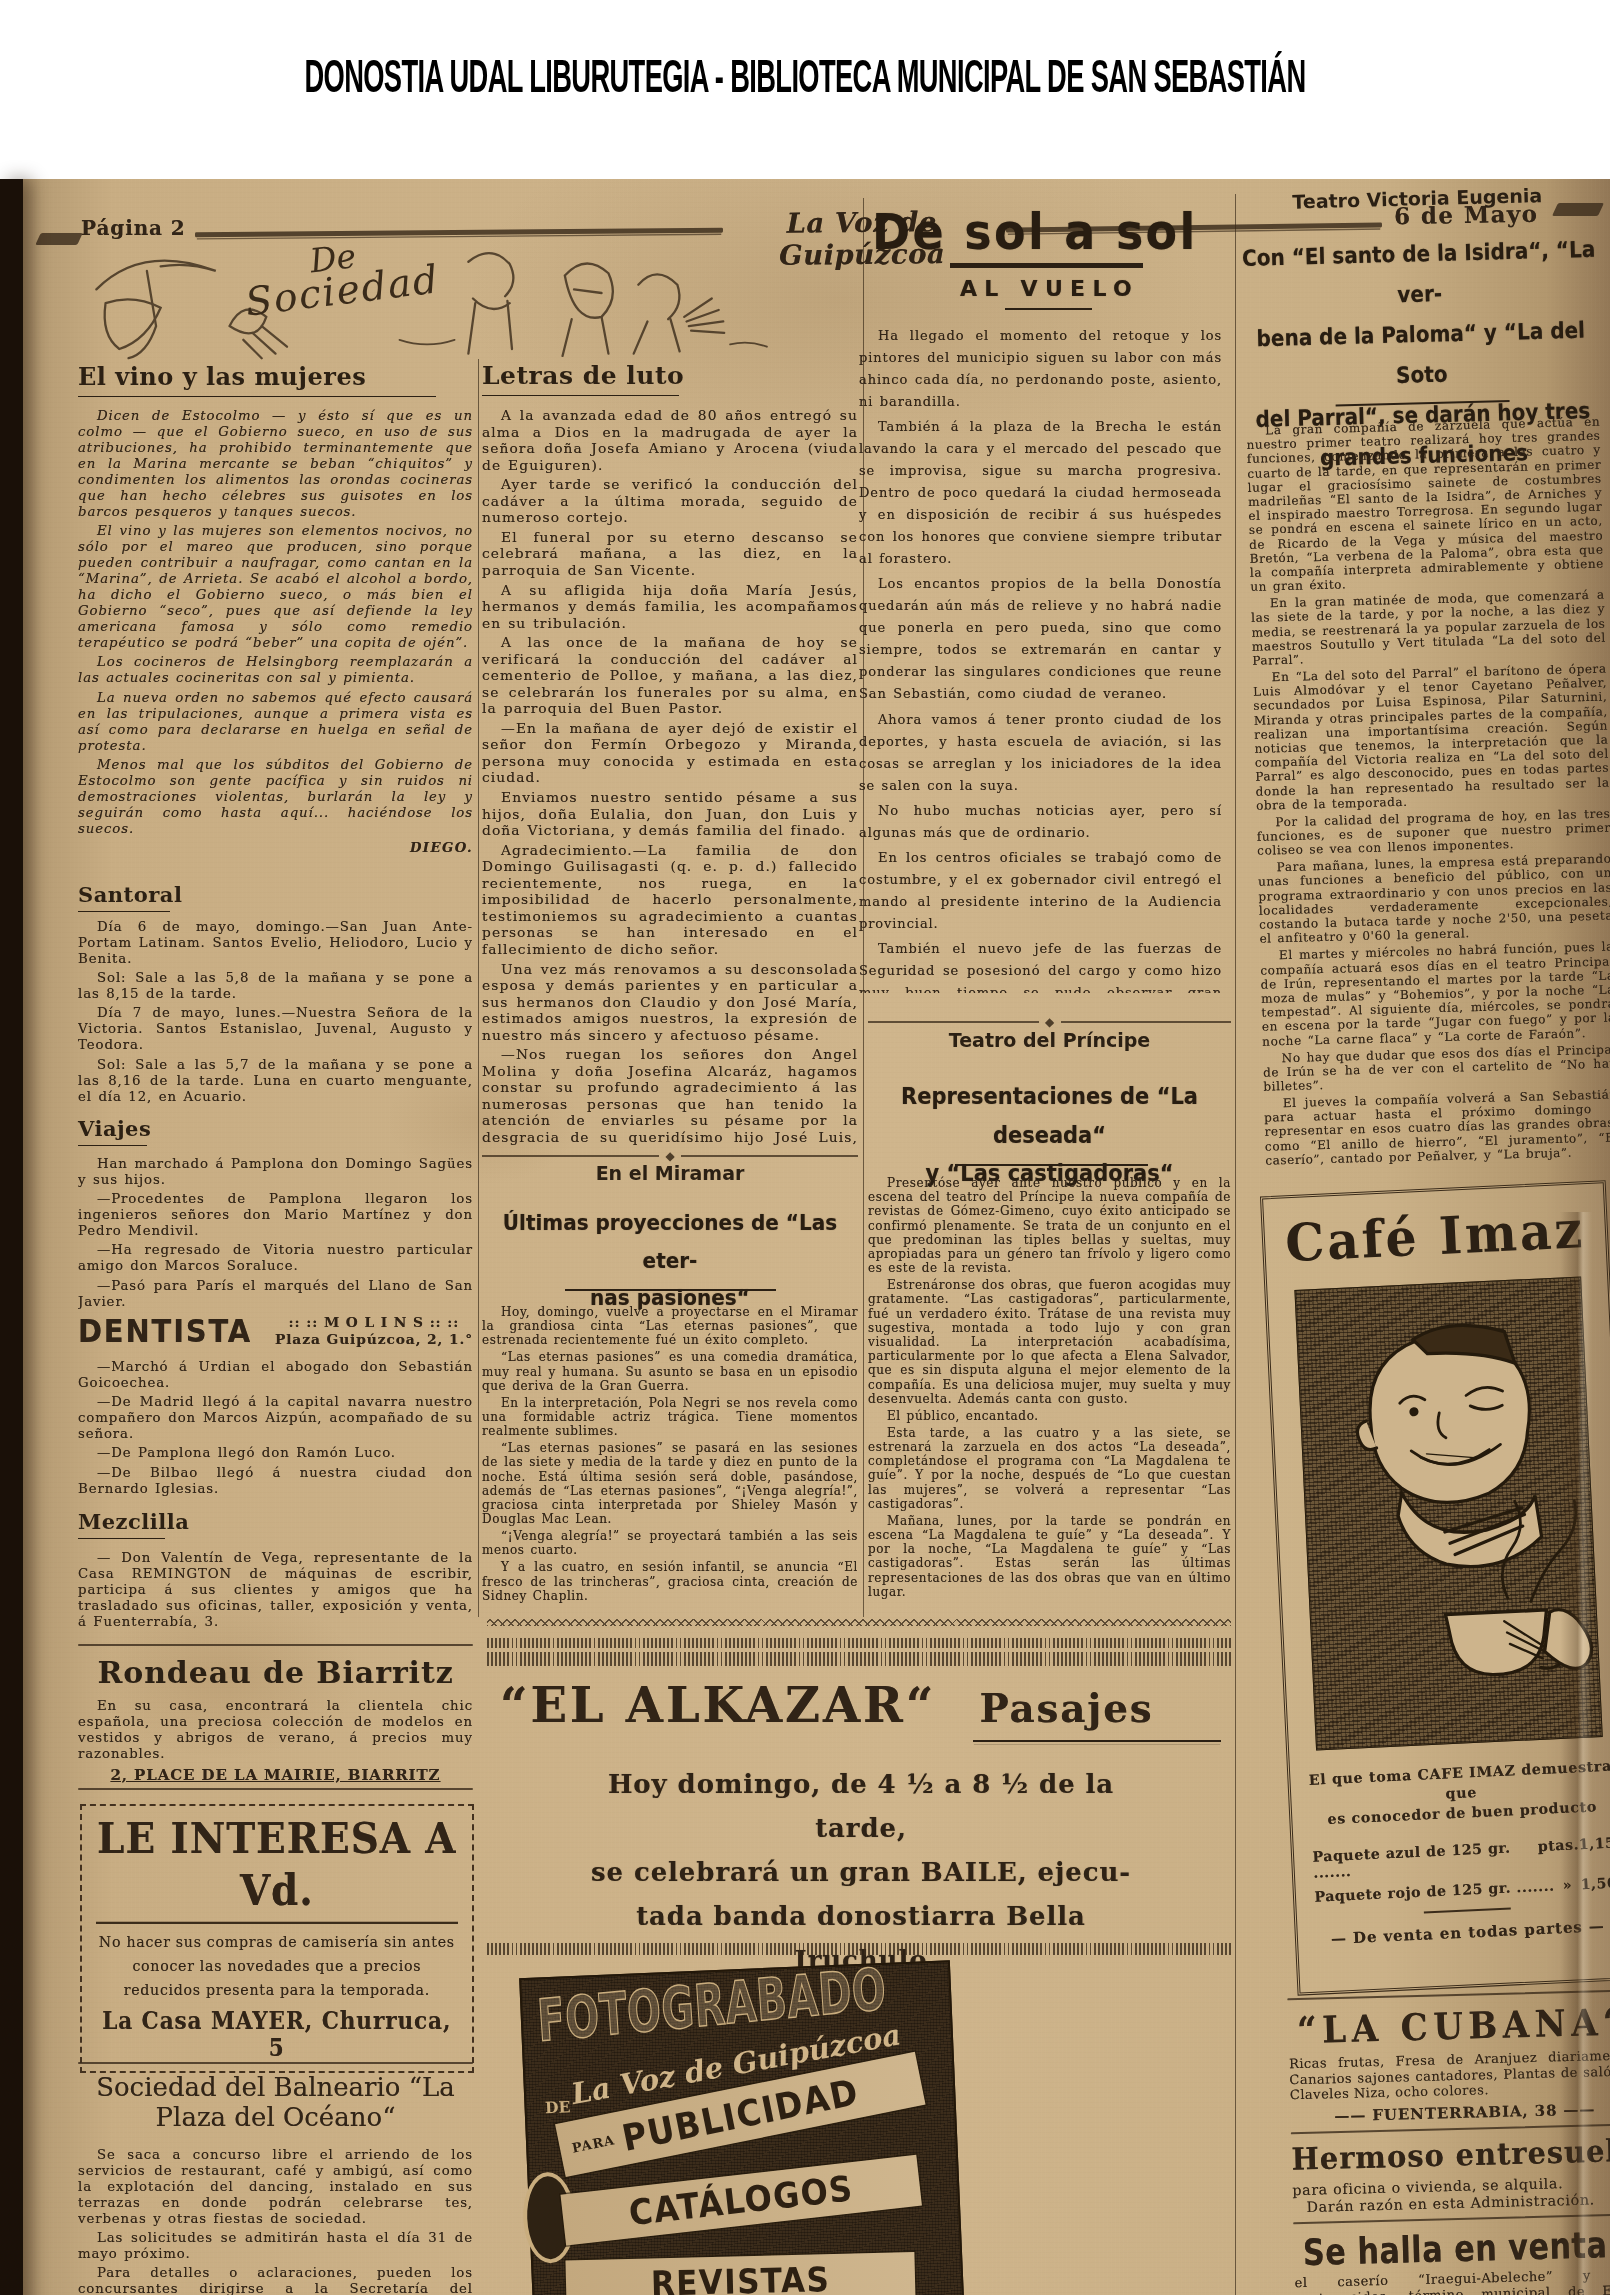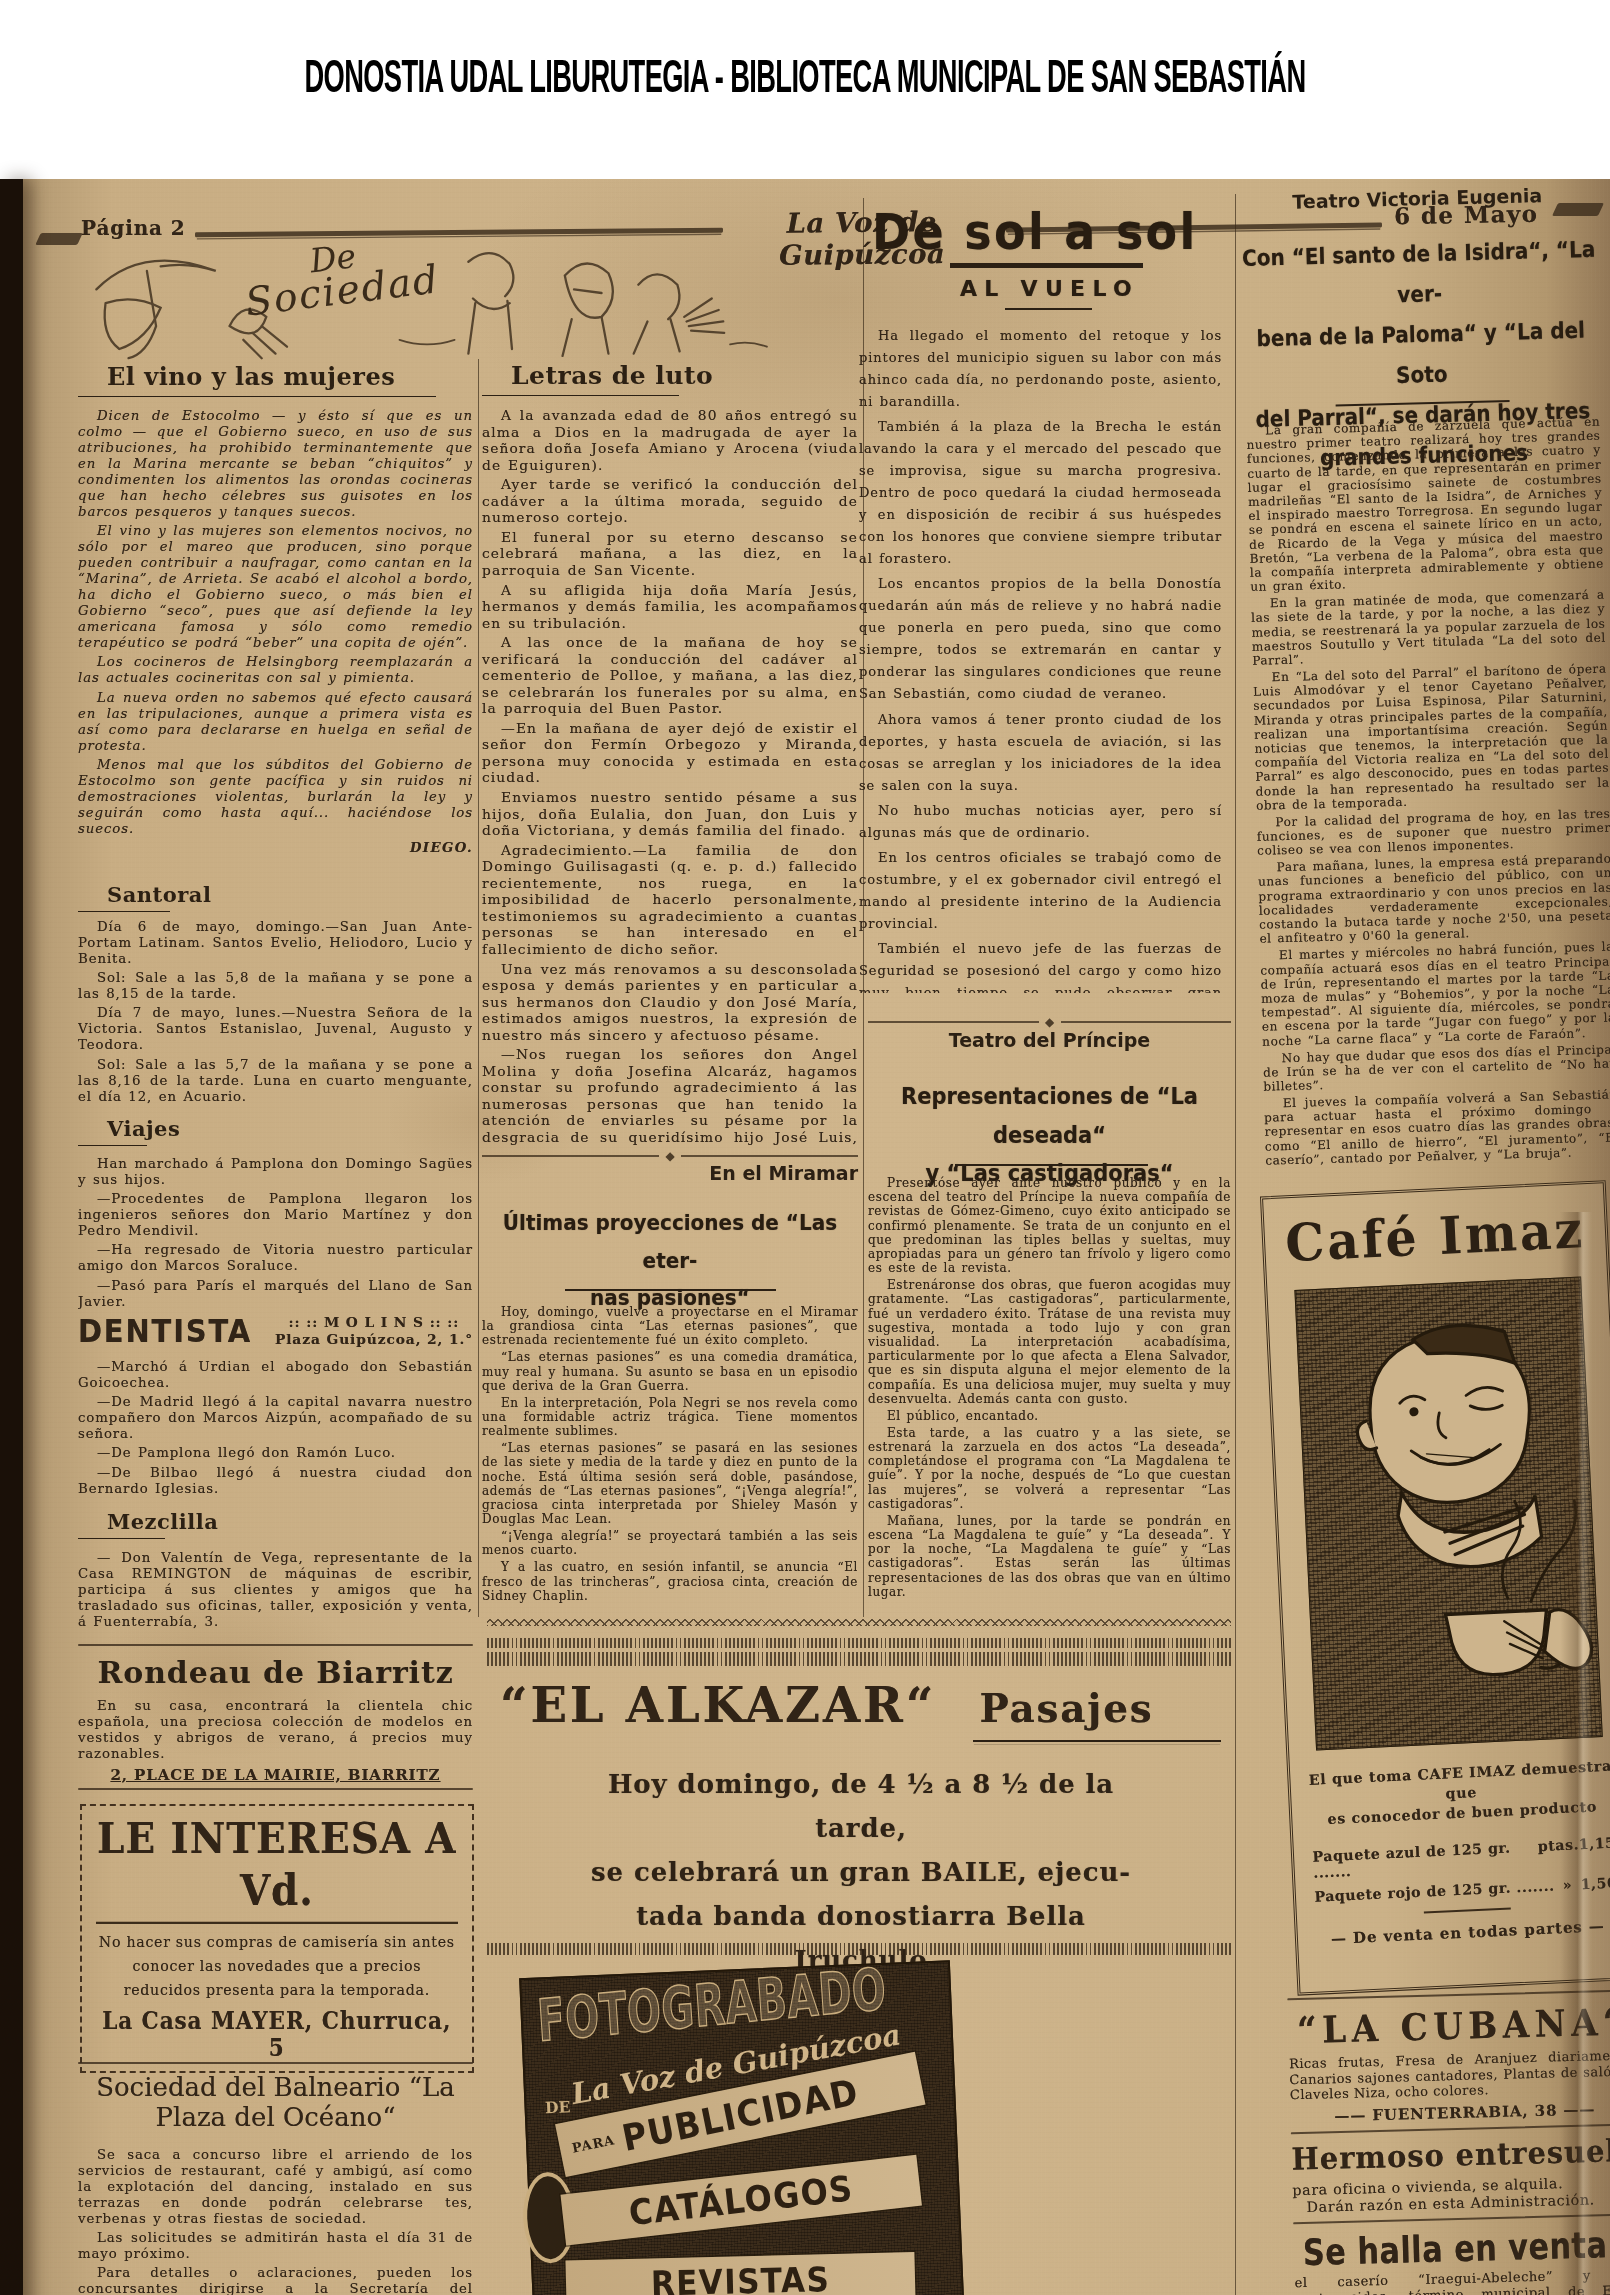--- a/index.html
+++ b/index.html
@@ -39,21 +39,21 @@
     background:linear-gradient(90deg,transparent,rgba(70,48,25,.35) 55%,rgba(248,238,218,.25) 72%,transparent);}
 
   
   .ink{color:#312417;text-shadow:0 0 0.5px rgba(49,36,23,.55);}
   .t-body{font-size:13.3px;line-height:16px;letter-spacing:0.9px;word-spacing:1.4px;text-align:justify;overflow:hidden;}
   .t-body p{margin:0 0 3.2px;text-indent:19px;}
   .t-small{font-size:12px;line-height:14.2px;letter-spacing:0.6px;}
   .t-small p{margin:0 0 2.8px;}
   .italic{font-style:italic;margin-top:6px;}
   .sig{text-align:right;text-indent:0!important;font-weight:bold;letter-spacing:1.4px;}
-  .sec-head{font-weight:bold;font-size:21px;letter-spacing:0.5px;color:#2c2013;margin-left:29px;}
+  .sec-head{font-weight:bold;font-size:21px;letter-spacing:0.5px;color:#2c2013;}
   .big-head{font-weight:bold;color:#2b2014;}
   .center{text-align:center;}
   .rule{height:1.8px;background:#3a2b1a;opacity:.8;border-radius:0.9px;}
   .mrule{height:5px;background:#3a2b1a;opacity:.82;border-radius:1.4px;box-shadow:0 4.1px 0 -1.8px rgba(58,43,26,.8);}
   .vsep{width:1.4px;background:rgba(52,38,22,.65);}
   .orn-divider{display:flex;align-items:center;gap:6.4px;color:#3a2b1a;}
   .orn-divider .ln{flex:1;height:1.4px;background:#3a2b1a;opacity:.75;}
   .orn-divider .dm{font-size:12px;opacity:.85;}
   .hatch{background:repeating-linear-gradient(90deg,#3a2b1a 0 1.8px,transparent 1.8px 4.1px);opacity:.8;}
   .zigzag{background:
@@ -271,21 +271,21 @@
     <p>Agradecimiento.—La familia de don Domingo Guilisagasti (q. e. p. d.) fallecido recientemente, nos ruega, en la imposibilidad de hacerlo personalmente, testimoniemos su agradecimiento a cuantas personas se han interesado en el fallecimiento de dicho señor.</p>
     <p>Una vez más renovamos a su desconsolada esposa y demás parientes y en particular a sus hermanos don Claudio y don José María, estimados amigos nuestros, la expresión de nuestro más sincero y afectuoso pésame.</p>
     <p>—Nos ruegan los señores don Angel Molina y doña Josefina Alcaráz, hagamos constar su profundo agradecimiento á las numerosas personas que han tenido la atención de enviarles su pésame por la desgracia de su queridísimo hijo José Luis, en la imposibilidad de hacerlo particularmente.</p>
   </div>
 
   <div class="abs orn-divider" style="left:482px;top:970px;width:376px;">
     <span class="ln"></span>
       <span class="dm">◆</span>
       <span class="ln"></span>
   </div>
-  <div class="abs center" style="left:482px;top:983px;width:376px;text-align:right;">
+  <div class="abs center" style="left:482px;top:983px;width:376px;">
     <span class="kicker" style="font-size:19px;">En el Miramar</span>
     <span class="kicker-ul" style="width:119px;"></span>
   </div>
   <div class="abs headline-sans center" style="left:482px;top:1025px;width:376px;font-size:20px;line-height:34px;transform:scaleY(1.1);transform-origin:center top;">
     <span style="display:block;">Últimas proyecciones de “Las eter-</span>
     <span style="display:block;">nas pasiones“</span>
   </div>
   <div class="abs kicker-ul" style="left:565px;top:1107px;width:211px;"></div>
   <div class="abs t-body t-small ink" style="left:482px;top:1126px;width:376px;height:303px;">
     <p>Hoy, domingo, vuelve a proyectarse en el Miramar la grandiosa cinta “Las eternas pasiones”, que estrenada recientemente fué un éxito completo.</p>

